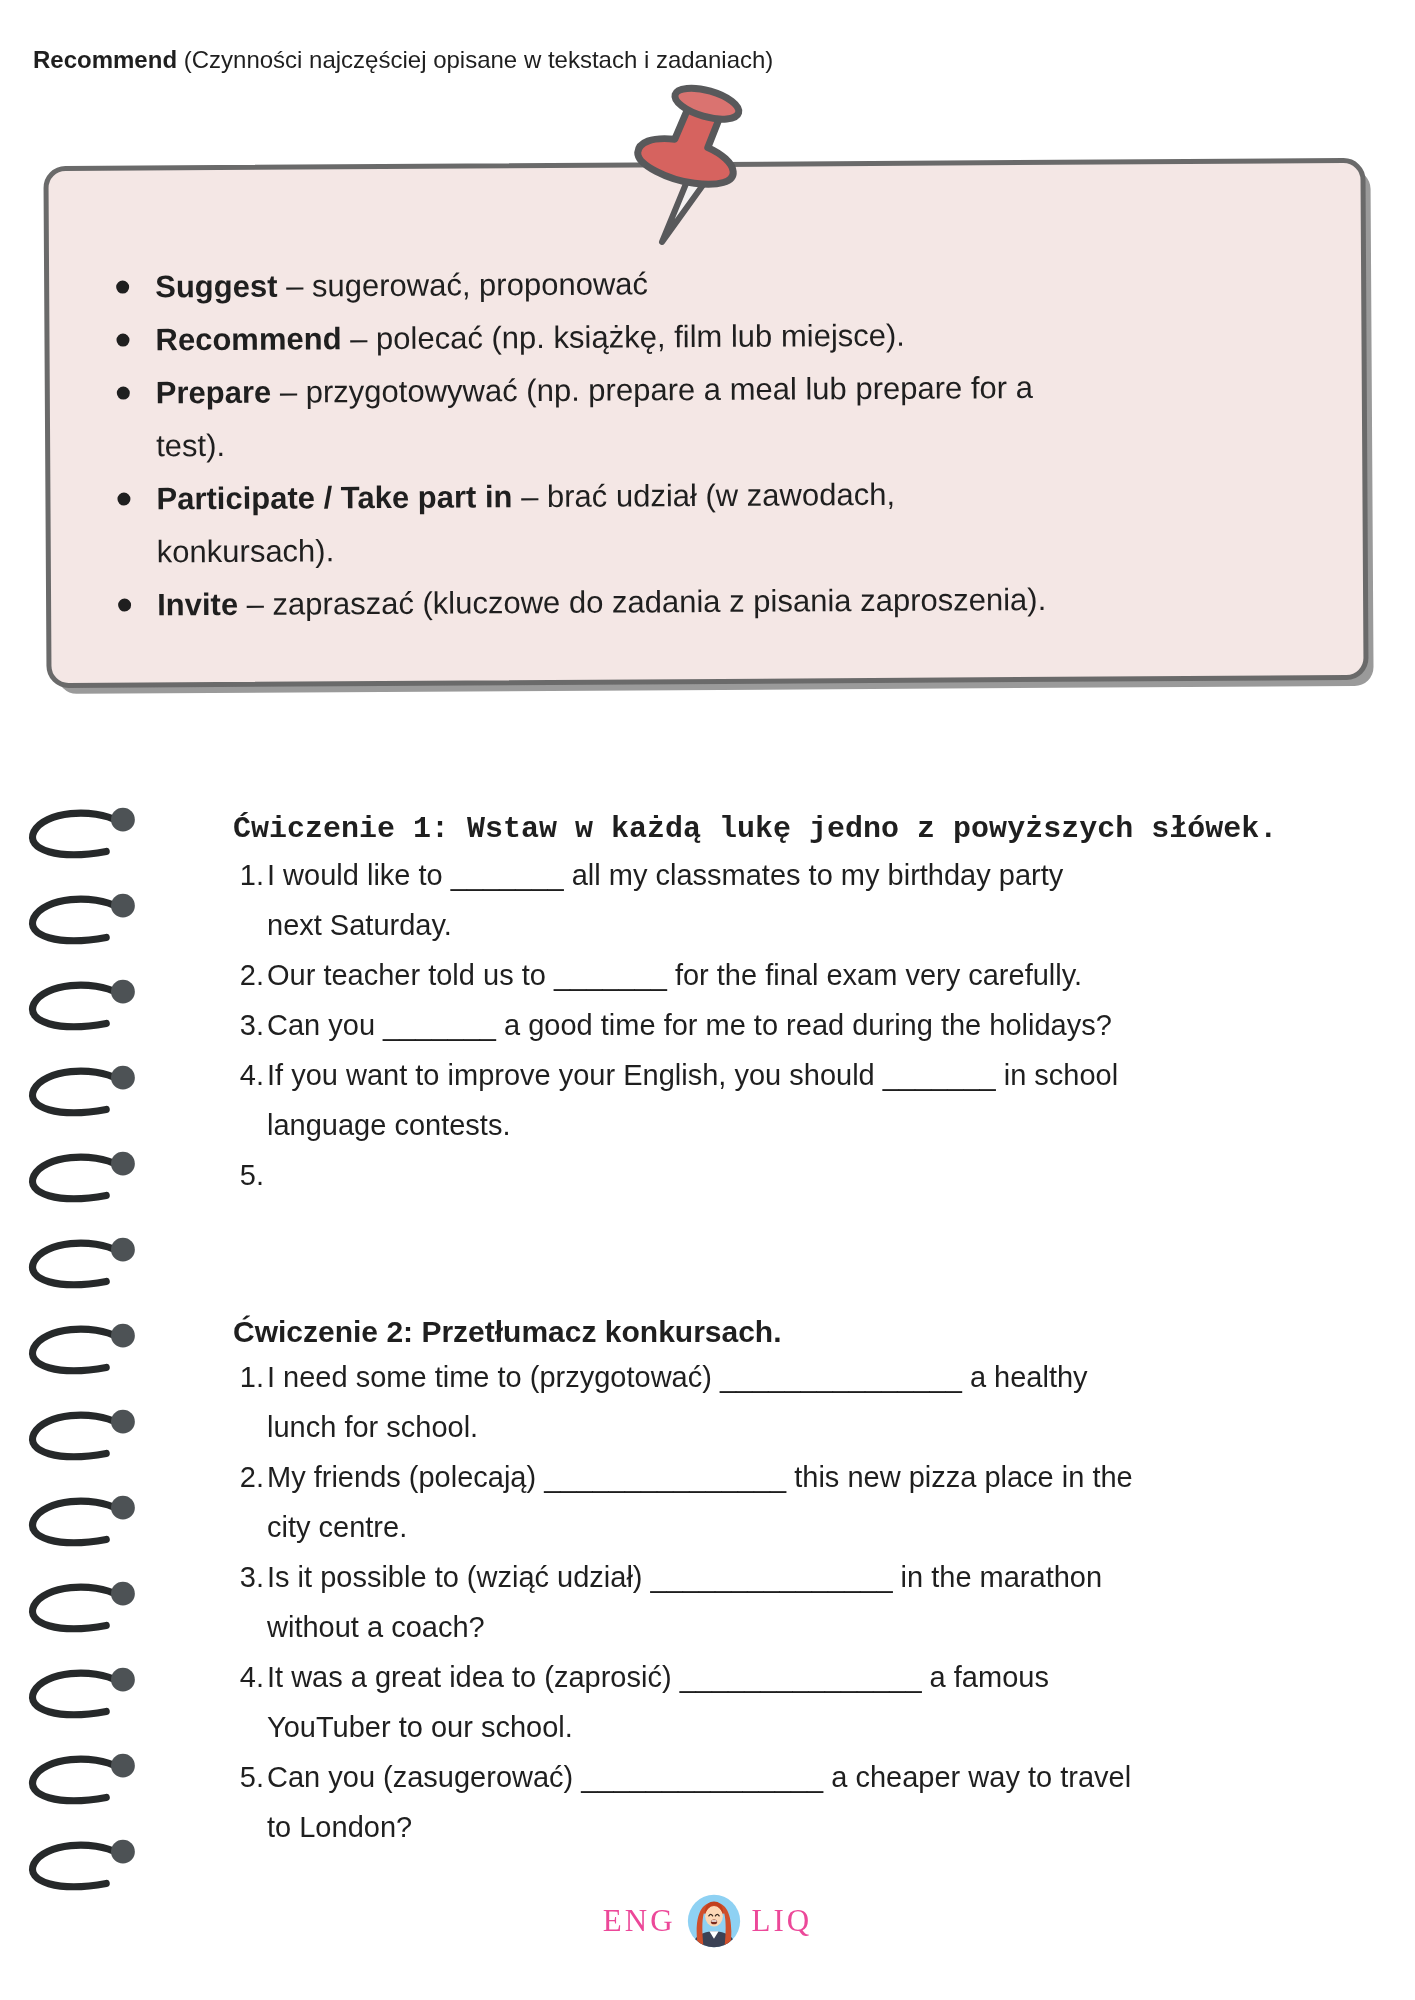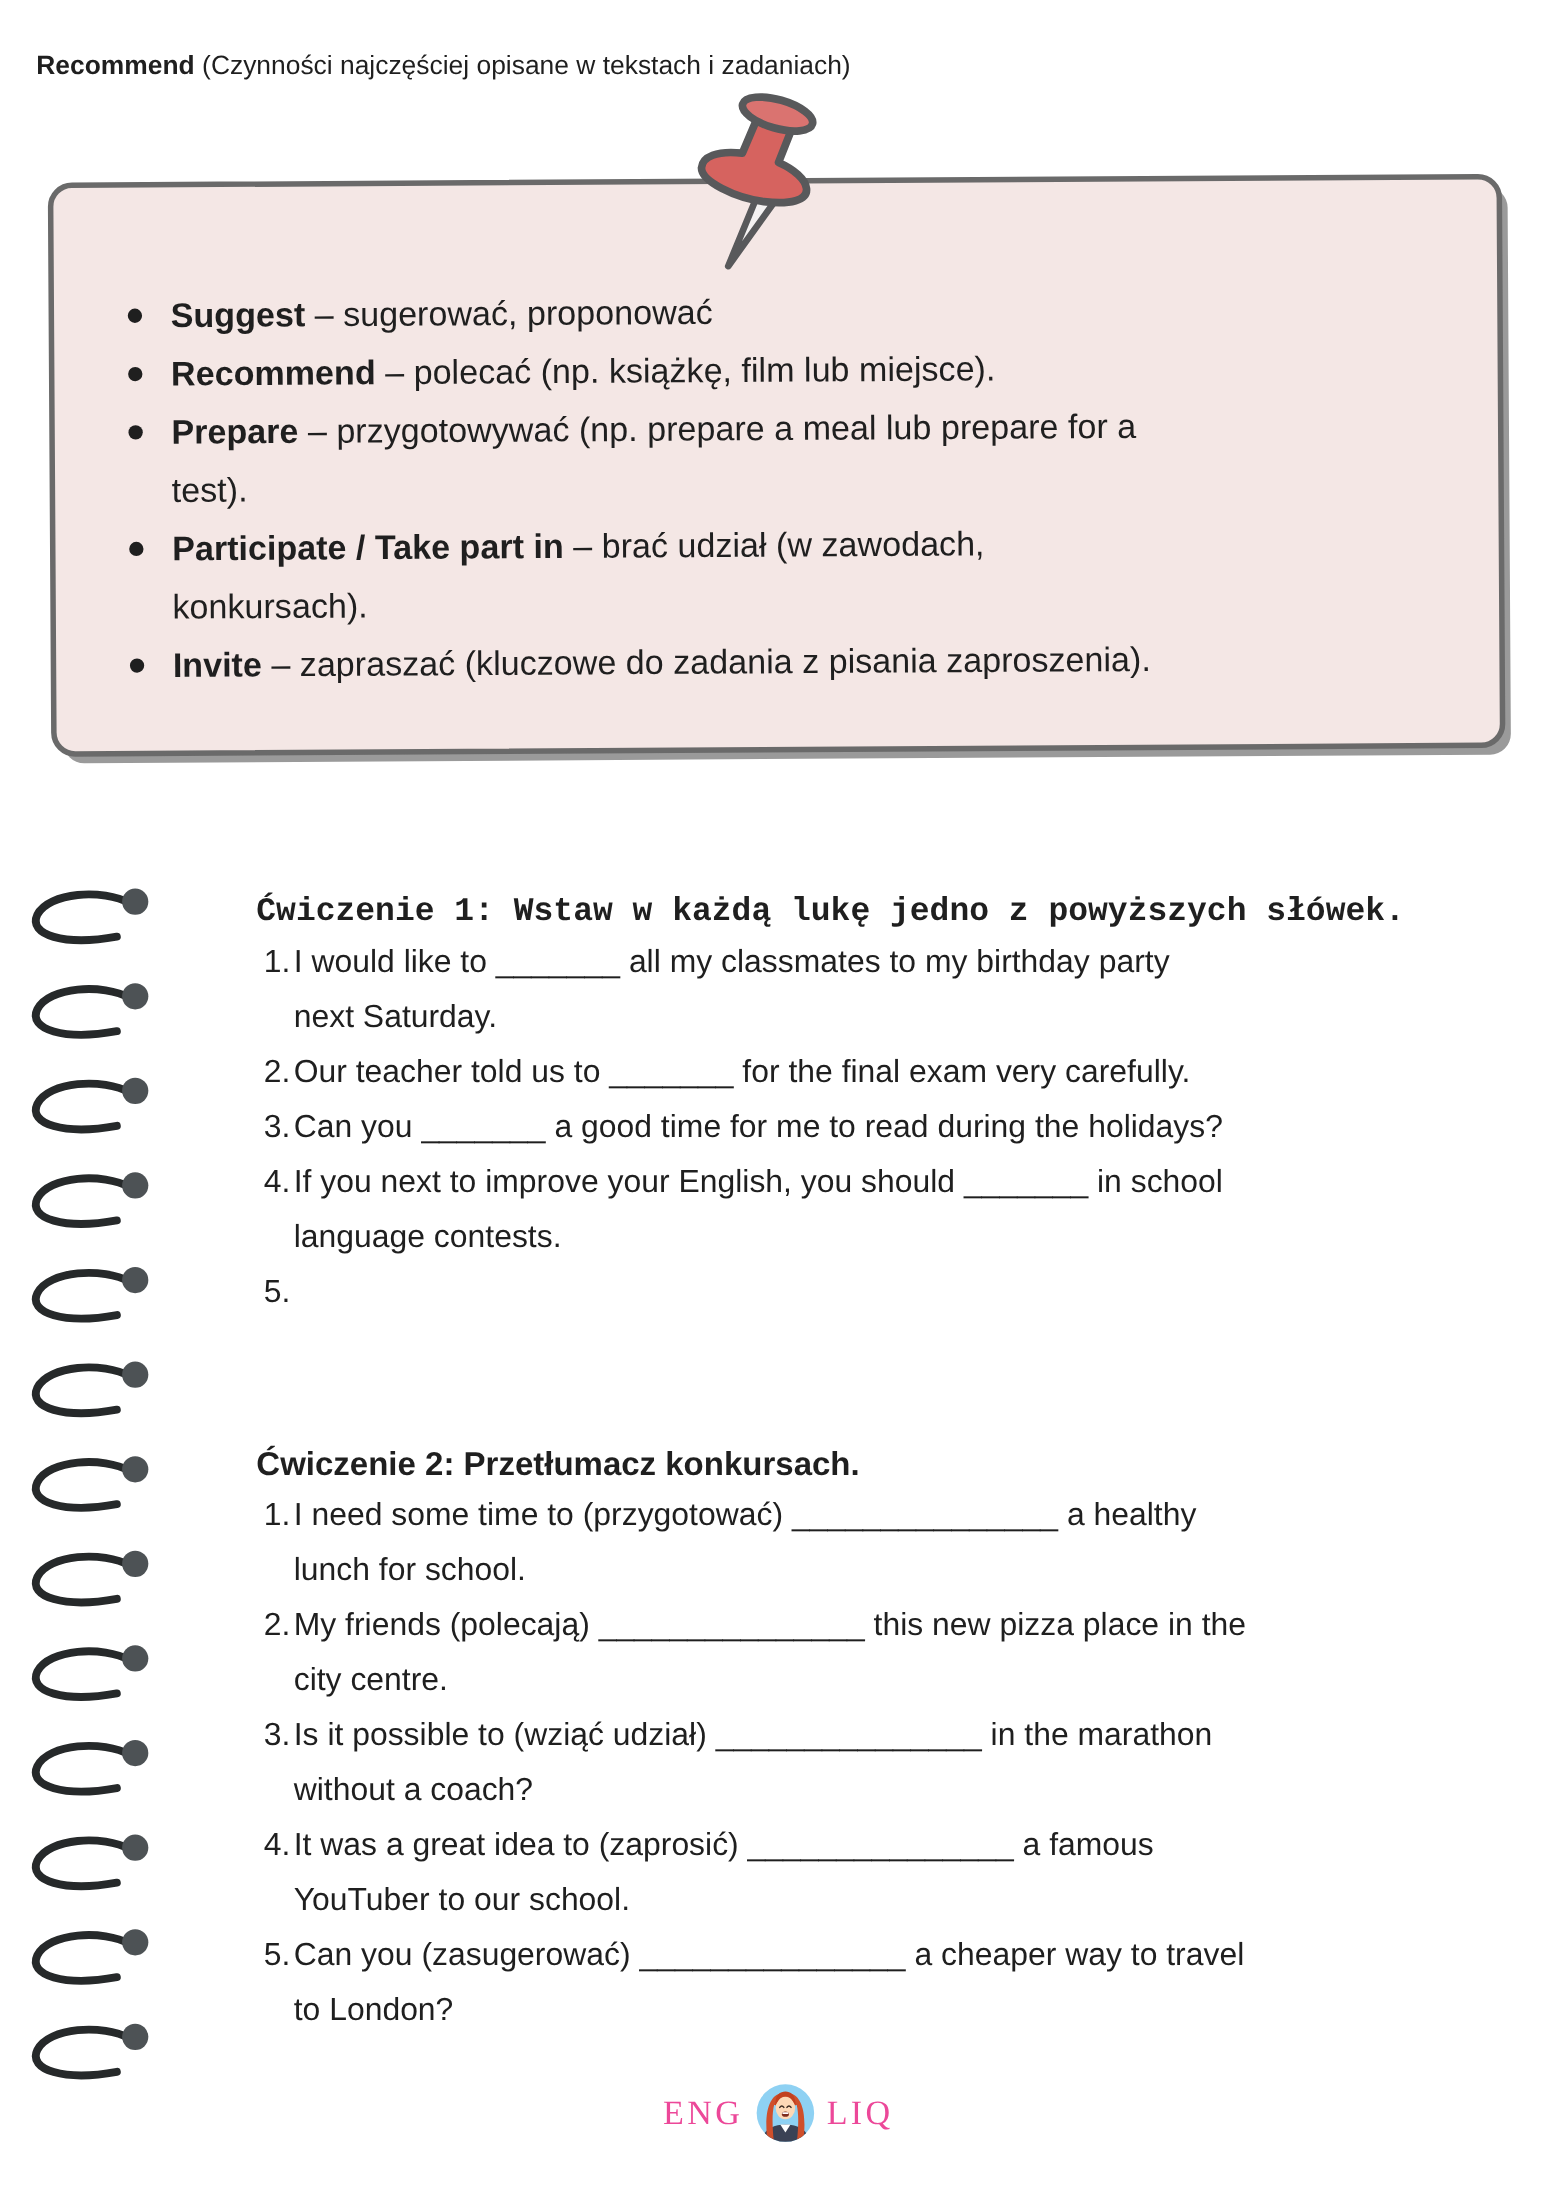--- a/index.html
+++ b/index.html
@@ -149,21 +149,21 @@
     <div class="exercise-item">
       <span class="item-num">2.</span>
       <span class="item-text">Our teacher told us to _______ for the final exam very carefully.</span>
     </div>
     <div class="exercise-item">
       <span class="item-num">3.</span>
       <span class="item-text">Can you _______ a good time for me to read during the holidays?</span>
     </div>
     <div class="exercise-item">
       <span class="item-num">4.</span>
-      <span class="item-text">If you next to improve your English, you should _______ in school
+      <span class="item-text">If you want to improve your English, you should _______ in school
 language contests.</span>
     </div>
     <div class="exercise-item">
       <span class="item-num">5.</span>
     </div>
   </div>
 
   <div class="exercise-title" id="ex2-title">Ćwiczenie 2: Przetłumacz konkursach.</div>
   <div class="exercise-list" id="ex2-list">
     <div class="exercise-item">

